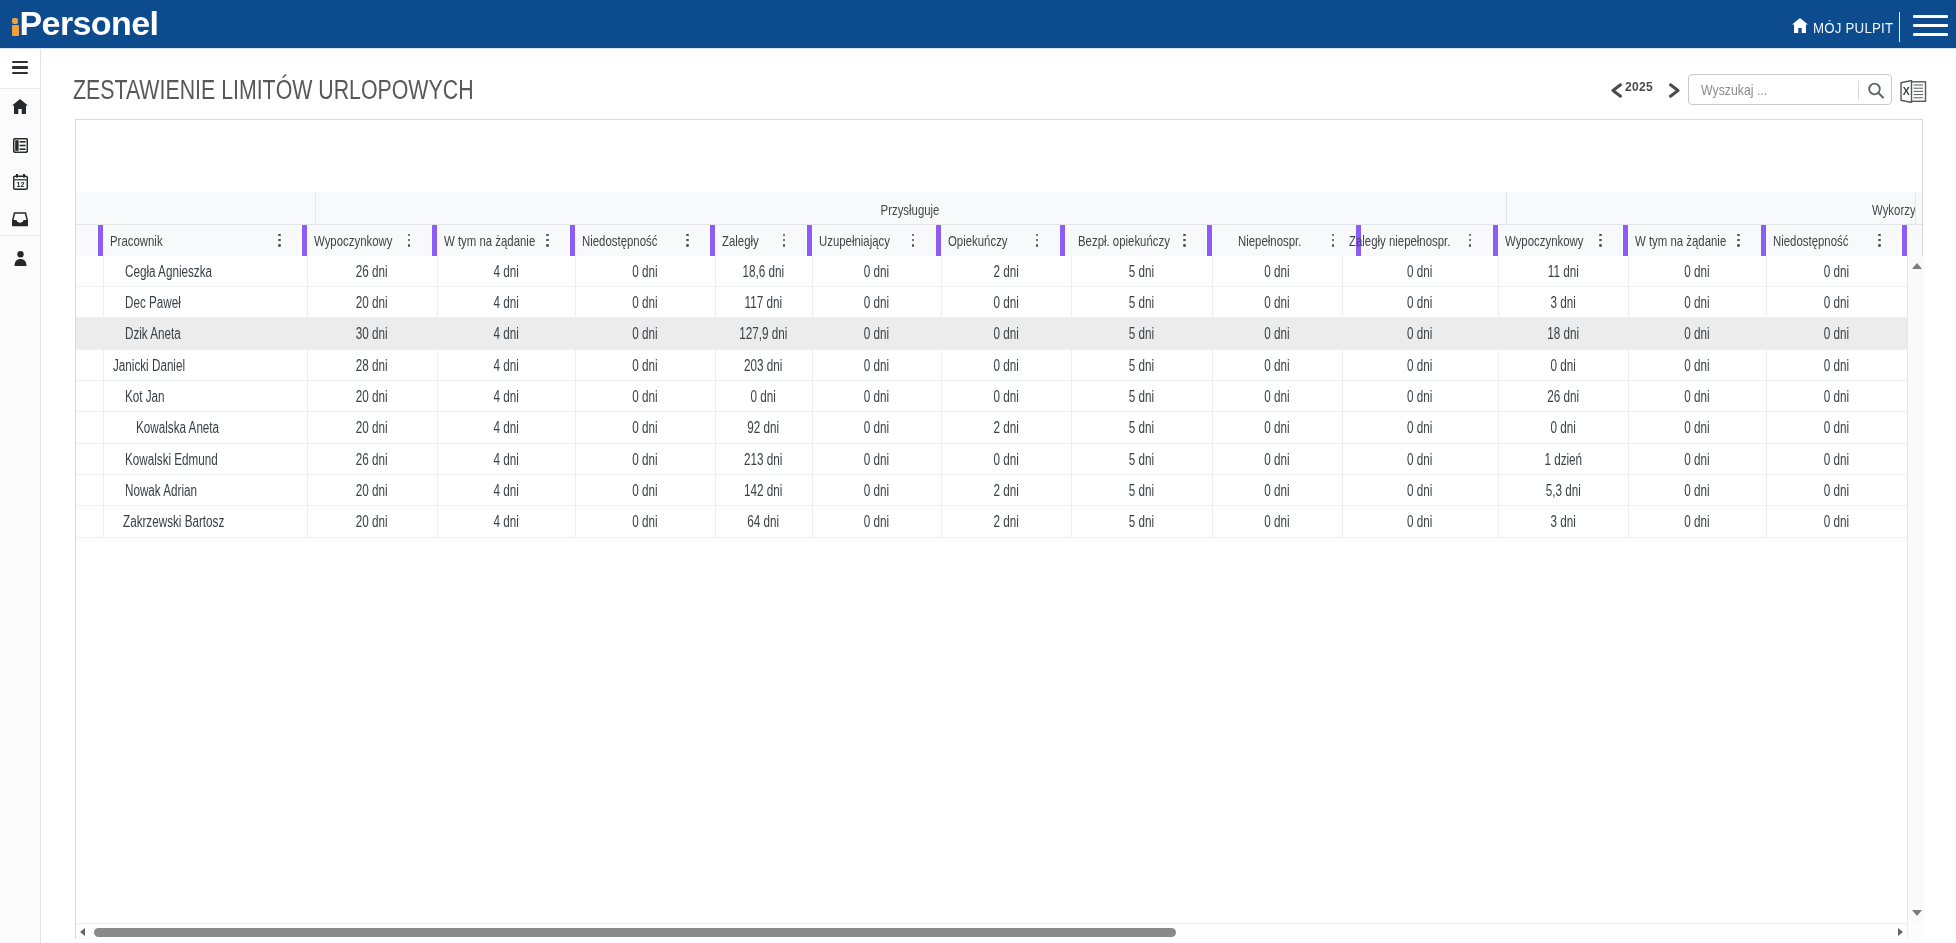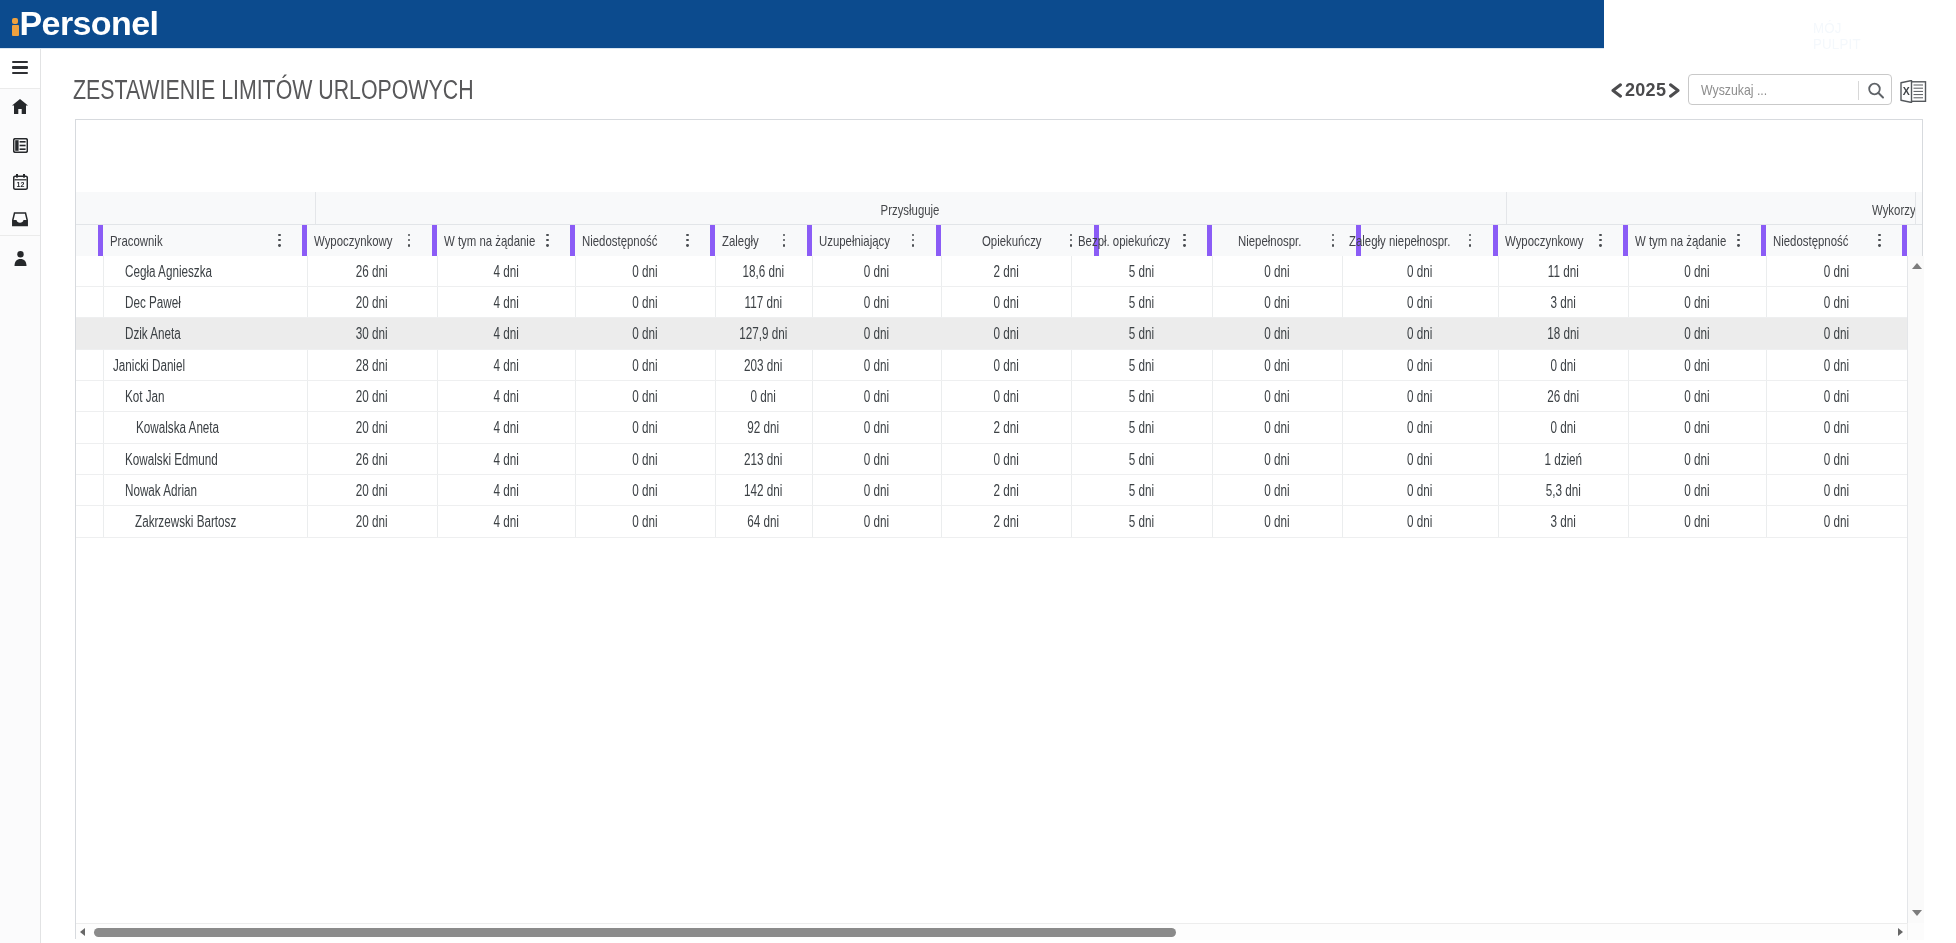--- a/index.html
+++ b/index.html
@@ -1,30 +1,30 @@
 <!DOCTYPE html>
 <html lang="pl"><head><meta charset="utf-8"><title>iPersonel</title>
 <style>
 *{margin:0;padding:0;box-sizing:border-box}
 html,body{width:1956px;height:943px;overflow:hidden;background:#fff;
  font-family:"Liberation Sans",sans-serif;position:relative}
 .abs{position:absolute}
-.topbar{position:absolute;left:0;top:0;width:1604px;height:49px;background:#0c4b8e;border-bottom:1px solid #d9e6f2}
+.topbar{position:absolute;left:0;top:0;width:1956px;height:49px;background:#0c4b8e;border-bottom:1px solid #d9e6f2}
 .logo{position:absolute;left:19.5px;top:6px;color:#fff;font-size:34px;font-weight:bold;letter-spacing:-0.6px;line-height:34px}
 .ldot{position:absolute;left:12px;top:18.4px;width:5.8px;height:5.8px;background:#efa13e;border-radius:2px}
 .lstem{position:absolute;left:11.6px;top:25.4px;width:7.2px;height:11px;background:#efa13e;border-radius:1px}
 .mojpulpit{position:absolute;left:1812.5px;top:19.5px;color:#f4f8fc;font-size:14px;font-weight:400;letter-spacing:0.2px;transform:scaleX(0.95);transform-origin:0 50%}
 .tsep{position:absolute;left:1898.5px;top:12px;width:1.5px;height:30px;background:rgba(255,255,255,.9)}
 .tbar{position:absolute;left:1912.5px;width:35px;height:3.6px;background:#fff;border-radius:1px}
 .sidebar{position:absolute;left:0;top:49px;width:41px;height:894px;background:#fbfbfc;border-right:1px solid #e2e3e4}
 .sbtop{position:absolute;left:0;top:0;width:40px;height:39.5px;background:#fff;border-bottom:1px solid #ebebeb}
 .sbar{position:absolute;left:11.5px;width:16px;height:2.7px;background:#2e3033;border-radius:1px}
 .sbsep{position:absolute;left:0;width:40px;height:1px;background:#ebebeb}
 .title{position:absolute;left:72.5px;top:75.5px;font-size:27px;color:#58585a;line-height:28px;white-space:nowrap;transform:scaleX(0.79);transform-origin:0 50%}
-.year{position:absolute;left:1625px;top:80px;font-size:18px;font-weight:bold;color:#4a4a4c;letter-spacing:0.3px}
+.year{position:absolute;left:1625px;top:80px;font-size:12px;font-weight:bold;color:#4a4a4c;letter-spacing:0.3px}
 .search{position:absolute;left:1688px;top:74px;width:204px;height:31px;border:1px solid #c9c9c9;border-radius:4px;background:#fff}
 .search .ph{position:absolute;left:12px;top:0;line-height:29px;font-size:15px;color:#8e8e8e;transform:scaleX(0.82);transform-origin:0 50%}
 .search .sep{position:absolute;right:32.5px;top:5.5px;width:1px;height:19px;background:#d8d8d8}
 .grid{position:absolute;left:74.5px;top:119px;width:1848.5px;height:820px;border:1px solid #d7dade;background:#fff}
 .toolbar{position:absolute;left:0;top:0;width:100%;height:71.5px;background:#f8f9fa;border-bottom:1px solid #e0e3e6}
 .flabel{position:absolute;top:12.5px;font-size:16px;line-height:18px;color:#45484b;transform:scaleX(0.78);transform-origin:0 50%}
 .fselect{position:absolute;top:33px;width:178px;height:30px;background:#fff;border:1px solid #c6cacf;border-radius:4px}
 .fselect .tx{position:absolute;left:10px;top:0;line-height:29px;font-size:16.5px;color:#2f3337;transform:scaleX(0.78);transform-origin:0 50%;white-space:nowrap}
 .fselect .caret{position:absolute;right:7.5px;top:12.5px;width:0;height:0;border-left:4px solid transparent;border-right:4px solid transparent;border-top:5.5px solid #1c1f22}
 .hdrzone{position:absolute;left:0;top:71.5px;width:100%;height:64px;background:#f8f9fa}
@@ -175,21 +175,21 @@
           </span>
 </div>
 <div class="hcell" style="left:736px;width:129px">
 <span class="t">Uzupełniający</span>
 <span class="dots" style="right:21px">
             <i></i>
             <i></i>
             <i></i>
           </span>
 </div>
-<div class="hcell" style="left:899px;width:124px">
+<div class="hcell" style="left:865px;width:124px">
 <span class="t">Opiekuńczy</span>
 <span class="dots" style="right:21px">
             <i></i>
             <i></i>
             <i></i>
           </span>
 </div>
 <div class="hcell" style="left:995.5px;width:141px">
 <span class="t">Bezpł. opiekuńczy</span>
 <span class="dots" style="right:21px">
@@ -369,21 +369,21 @@
 <div class="dcell" style="left:736px;width:129px">0 dni</div>
 <div class="dcell" style="left:865px;width:130.5px">2 dni</div>
 <div class="dcell" style="left:995.5px;width:141px">5 dni</div>
 <div class="dcell" style="left:1136.5px;width:130px">0 dni</div>
 <div class="dcell" style="left:1266.5px;width:155.5px">0 dni</div>
 <div class="dcell" style="left:1422px;width:130.5px">5,3 dni</div>
 <div class="dcell" style="left:1552.5px;width:138px">0 dni</div>
 <div class="dcell" style="left:1690.5px;width:141px">0 dni</div>
 </div>
 <div class="drow" style="top:250.8px;">
-<div class="namecell" style="left:59px;width:182px"><span class="n">Zakrzewski Bartosz</span></div>
+<div class="namecell" style="left:47px;width:182px"><span class="n">Zakrzewski Bartosz</span></div>
 <div class="dcell" style="left:231.5px;width:129.5px">20 dni</div>
 <div class="dcell" style="left:361px;width:138.5px">4 dni</div>
 <div class="dcell" style="left:499.5px;width:140px">0 dni</div>
 <div class="dcell" style="left:639.5px;width:96.5px">64 dni</div>
 <div class="dcell" style="left:736px;width:129px">0 dni</div>
 <div class="dcell" style="left:865px;width:130.5px">2 dni</div>
 <div class="dcell" style="left:995.5px;width:141px">5 dni</div>
 <div class="dcell" style="left:1136.5px;width:130px">0 dni</div>
 <div class="dcell" style="left:1266.5px;width:155.5px">0 dni</div>
 <div class="dcell" style="left:1422px;width:130.5px">3 dni</div>

